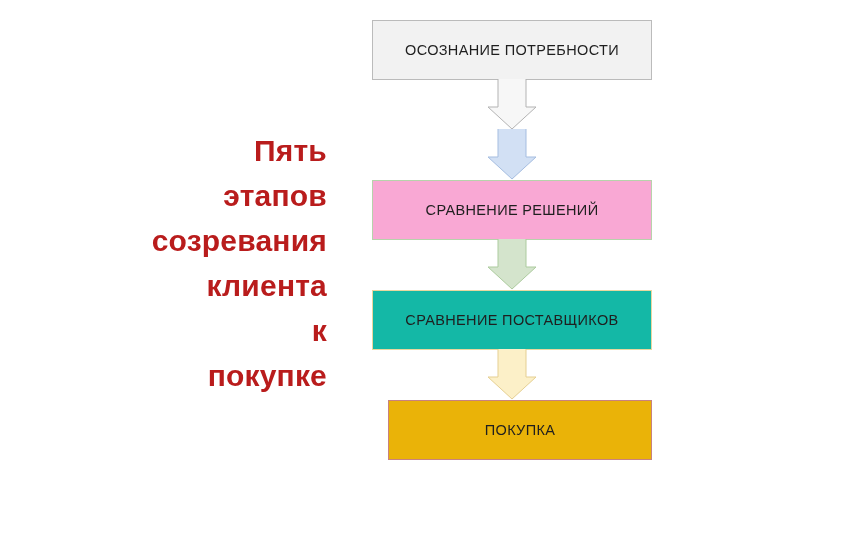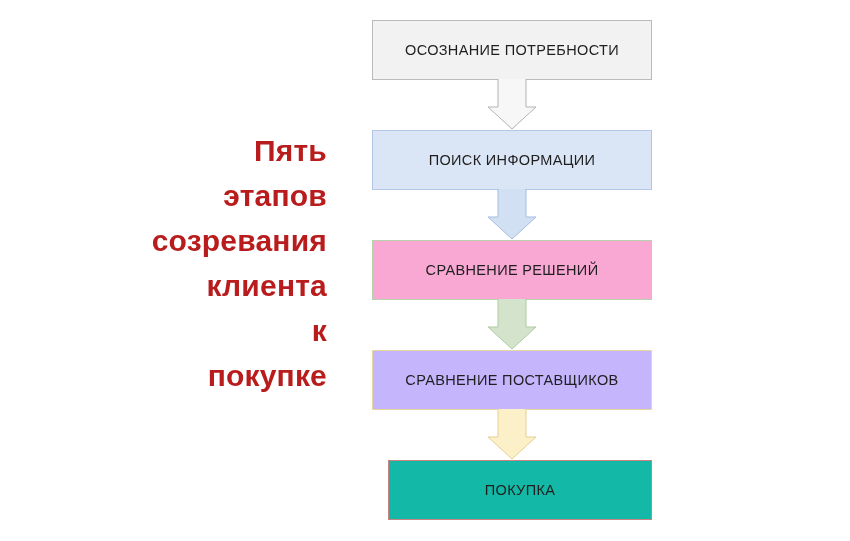--- a/index.html
+++ b/index.html
@@ -58,35 +58,32 @@
 клиента
 к
 покупке</div>
   <div class="flow" id="flow">
       <div class="stage-box" style="background: rgb(242, 242, 242); border-color: rgb(187, 187, 187); text-align: right;">
         <span>ОСОЗНАНИЕ ПОТРЕБНОСТИ</span>
       </div>
       <svg viewBox="0 0 56 51" class="arrow">
         <path d="M14,0 L14,28 L4,28 L28,50 L52,28 L42,28 L42,0" fill="#f7f7f7" stroke="#b3b3b3" stroke-width="1" stroke-linejoin="miter"></path>
       </svg>
-      <div class="stage-box" style="background: rgb(218, 229, 245); border-color: rgb(179, 198, 231);">
-        <span>ПОИСК ИНФОРМАЦИИ</span>
-      </div>
       <svg viewBox="0 0 56 51" class="arrow">
         <path d="M14,0 L14,28 L4,28 L28,50 L52,28 L42,28 L42,0" fill="#d2e0f4" stroke="#a5bde0" stroke-width="1" stroke-linejoin="miter"></path>
       </svg>
       <div class="stage-box" style="background: #f9a8d4; border-color: rgb(183, 210, 171);">
         <span>СРАВНЕНИЕ РЕШЕНИЙ</span>
       </div>
       <svg viewBox="0 0 56 51" class="arrow">
         <path d="M14,0 L14,28 L4,28 L28,50 L52,28 L42,28 L42,0" fill="#d4e4cc" stroke="#accb9e" stroke-width="1" stroke-linejoin="miter"></path>
       </svg>
-      <div class="stage-box" style="background: #c4b5fd; border-color: rgb(233, 215, 159);">
+      <div class="stage-box" style="background: #14b8a6; border-color: rgb(233, 215, 159);">
         <span>СРАВНЕНИЕ ПОСТАВЩИКОВ</span>
       </div>
       <svg viewBox="0 0 56 51" class="arrow">
         <path d="M14,0 L14,28 L4,28 L28,50 L52,28 L42,28 L42,0" fill="#fcf0c8" stroke="#e5cf92" stroke-width="1" stroke-linejoin="miter"></path>
       </svg>
-      <div class="stage-box" style="background: #14b8a6; border-color: rgb(200, 130, 127); margin-left: 16px;">
+      <div class="stage-box" style="background: #eab308; border-color: rgb(200, 130, 127); margin-left: 16px;">
         <span>ПОКУПКА</span>
       </div>
     </div>
 </div>
 
 </body></html>

